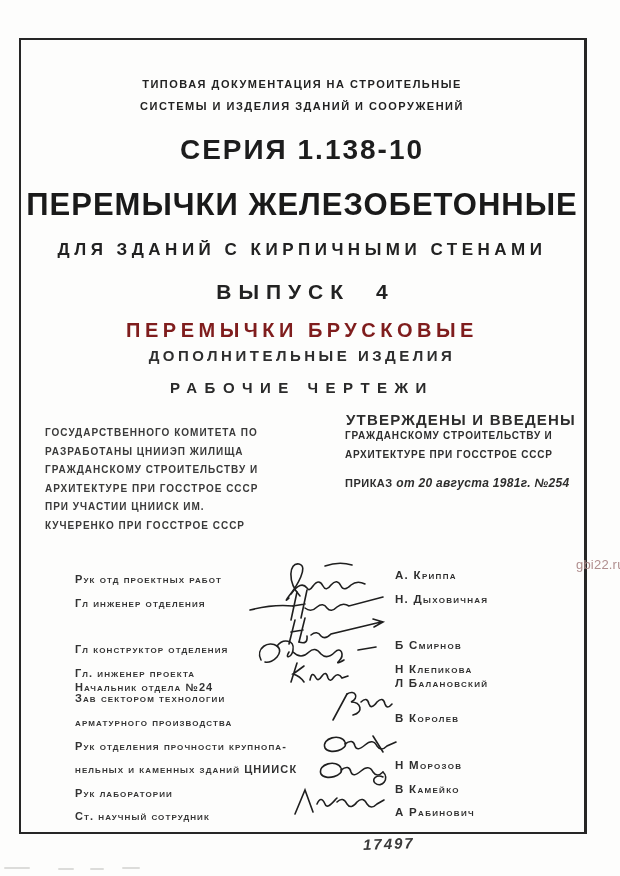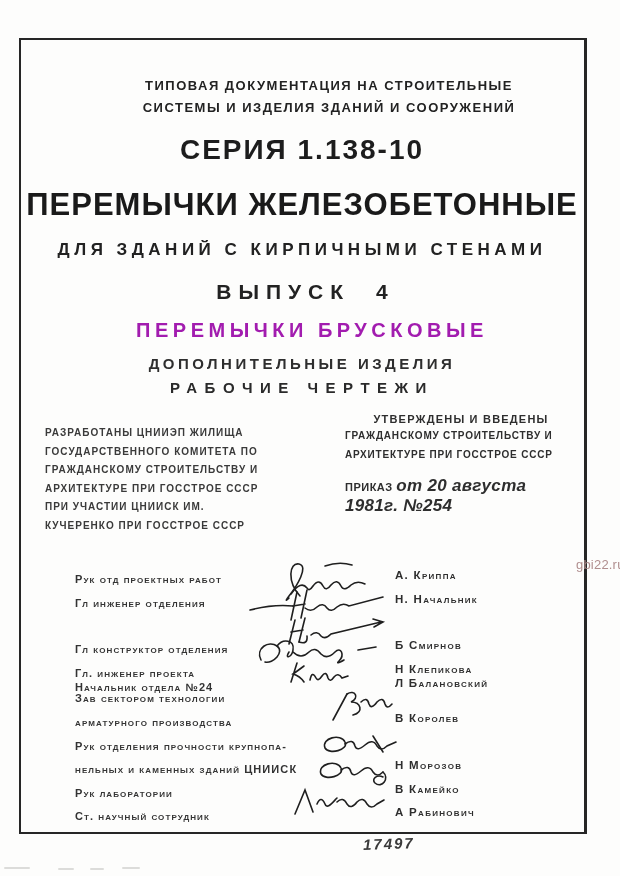--- a/index.html
+++ b/index.html
@@ -8,39 +8,39 @@
     background:#fdfdfc;color:#262626;
     font-family:"Liberation Sans",sans-serif;
     -webkit-font-smoothing:antialiased;
   }
   .frame{
     position:absolute;left:19px;top:38px;width:563px;height:792px;
     border:2px solid #262626;border-right-width:3px;background:transparent;
   }
   .abs{position:absolute;}
   .ctr{left:19px;width:566px;text-align:center;}
-  .hdr{font-size:13px;font-weight:700;letter-spacing:1.5px;color:#222;padding-left:27px;}
+  .hdr{font-size:11px;font-weight:700;letter-spacing:1.5px;color:#222;}
   .series{font-size:28px;font-weight:700;letter-spacing:2px;color:#1d1d1d;}
   .title{font-size:31px;font-weight:700;letter-spacing:1px;color:#1a1a1a;}
   .subtitle{font-size:17px;font-weight:700;letter-spacing:4.5px;color:#222;}
   .issue{font-size:21px;font-weight:700;letter-spacing:7px;color:#222;text-align:center;}
   .issue .num{margin-left:26px;letter-spacing:0;}
-  .sec1{font-size:20px;font-weight:700;letter-spacing:4.5px;color:#a21caf;padding-left:10px;}
+  .sec1{font-size:20px;font-weight:700;letter-spacing:4.5px;color:#7f1d1d;}
   .sec2{font-size:15px;font-weight:700;letter-spacing:3.5px;color:#2e2e2e;}
   .sec3{font-size:15px;font-weight:700;letter-spacing:7.5px;color:#2a2a2a;}
   .devblock{left:45px;top:424px;width:245px;}
   .devblock div{
     font-size:10px;font-weight:700;letter-spacing:1px;line-height:18.5px;color:#3a3a3a;
   }
   .appblock{left:345px;top:412px;width:232px;color:#2e2e2e;}
-  .app-l1{font-size:11px;font-weight:700;letter-spacing:1.2px;text-align:center;line-height:15px;}
+  .app-l1{font-size:15px;font-weight:700;letter-spacing:1.2px;text-align:center;line-height:15px;}
   .app-l2{font-size:11.5px;font-weight:700;letter-spacing:.4px;line-height:17px;font-style:italic;}
   .app-l{font-size:10px;font-weight:700;letter-spacing:.8px;line-height:18.5px;}
   .order{margin-top:12px;font-size:11px;font-weight:700;letter-spacing:.5px;}
-  .order .hand{font-style:italic;font-size:17px;letter-spacing:.3px;}
+  .order .hand{font-style:italic;font-size:12px;letter-spacing:.3px;}
   .sig-row{position:absolute;left:75px;width:495px;height:22px;}
   .sig-label{
     font-size:11px;font-weight:700;letter-spacing:1.1px;color:#333;
     font-variant:small-caps;white-space:nowrap;
   }
   .sig-name{
     position:absolute;left:320px;top:0;font-size:11.5px;font-weight:700;
     letter-spacing:1.3px;color:#2e2e2e;font-variant:small-caps;white-space:nowrap;
   }
   .signatures{left:225px;top:552px;width:190px;height:275px;pointer-events:none;}
@@ -65,26 +65,26 @@
 <div class="abs ctr series" style="top:134px;">СЕРИЯ 1.138-10</div>
 
 <div class="abs ctr title" style="top:187px;">ПЕРЕМЫЧКИ ЖЕЛЕЗОБЕТОННЫЕ</div>
 <div class="abs ctr subtitle" style="top:240px;">ДЛЯ ЗДАНИЙ С КИРПИЧНЫМИ СТЕНАМИ</div>
 
 <div class="abs ctr issue" style="top:280px;">
   <span>ВЫПУСК</span><span class="num">4</span>
 </div>
 
 <div class="abs ctr sec1" style="top:319px;">ПЕРЕМЫЧКИ БРУСКОВЫЕ</div>
-<div class="abs ctr sec2" style="top:355px;">ДОПОЛНИТЕЛЬНЫЕ ИЗДЕЛИЯ</div>
+<div class="abs ctr sec2" style="top:347px;">ДОПОЛНИТЕЛЬНЫЕ ИЗДЕЛИЯ</div>
 <div class="abs ctr sec3" style="top:379px;">РАБОЧИЕ ЧЕРТЕЖИ</div>
 
 <div class="abs devblock">
+  <div>ГОСУДАРСТВЕННОГО КОМИТЕТА ПО</div>
   <div>РАЗРАБОТАНЫ ЦНИИЭП ЖИЛИЩА</div>
-  <div>ГОСУДАРСТВЕННОГО КОМИТЕТА ПО</div>
   <div>ГРАЖДАНСКОМУ СТРОИТЕЛЬСТВУ И</div>
   <div>АРХИТЕКТУРЕ ПРИ ГОССТРОЕ СССР</div>
   <div>ПРИ УЧАСТИИ ЦНИИСК ИМ.</div>
   <div>КУЧЕРЕНКО ПРИ ГОССТРОЕ СССР</div>
 </div>
 
 <div class="abs appblock">
   <div class="app-l1">УТВЕРЖДЕНЫ И ВВЕДЕНЫ</div>
   <div class="app-l">ГРАЖДАНСКОМУ СТРОИТЕЛЬСТВУ И</div>
   <div class="app-l">АРХИТЕКТУРЕ ПРИ ГОССТРОЕ СССР</div>
@@ -94,21 +94,21 @@
   </div>
 </div>
 
 <div>
   <div class="sig-row" style="top:569px;">
     <span class="sig-label">Рук отд проектных работ</span>
     <span class="sig-name">А. Криппа</span>
   </div>
   <div class="sig-row" style="top:593px;">
     <span class="sig-label">Гл инженер отделения</span>
-    <span class="sig-name">Н. Начальник</span>
+    <span class="sig-name">Н. Дыховичная</span>
   </div>
   <div class="sig-row" style="top:639px;">
     <span class="sig-label">Гл конструктор отделения</span>
     <span class="sig-name">Б Смирнов</span>
   </div>
   <div class="sig-row" style="top:640px;margin-top:37px;">
     <span class="sig-label">Начальник отдела №24</span>
     <span class="sig-name">Л Балановский</span>
   </div>
   <div class="sig-row" style="top:663px;">

